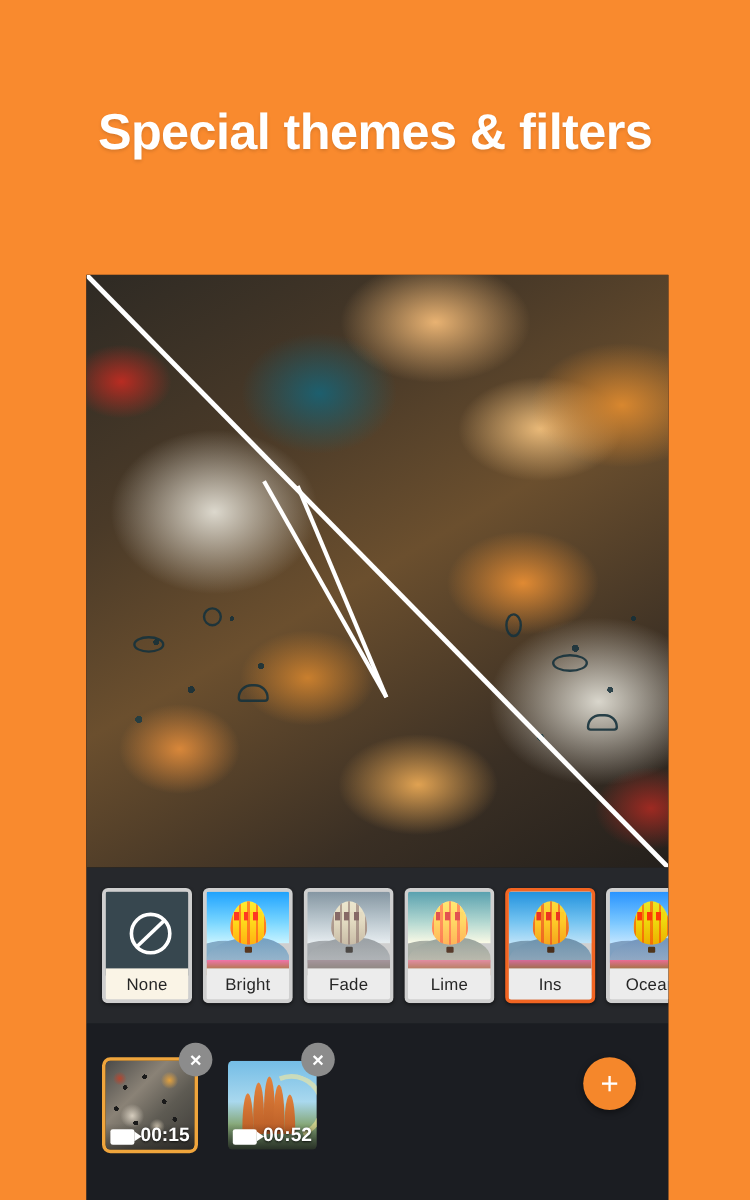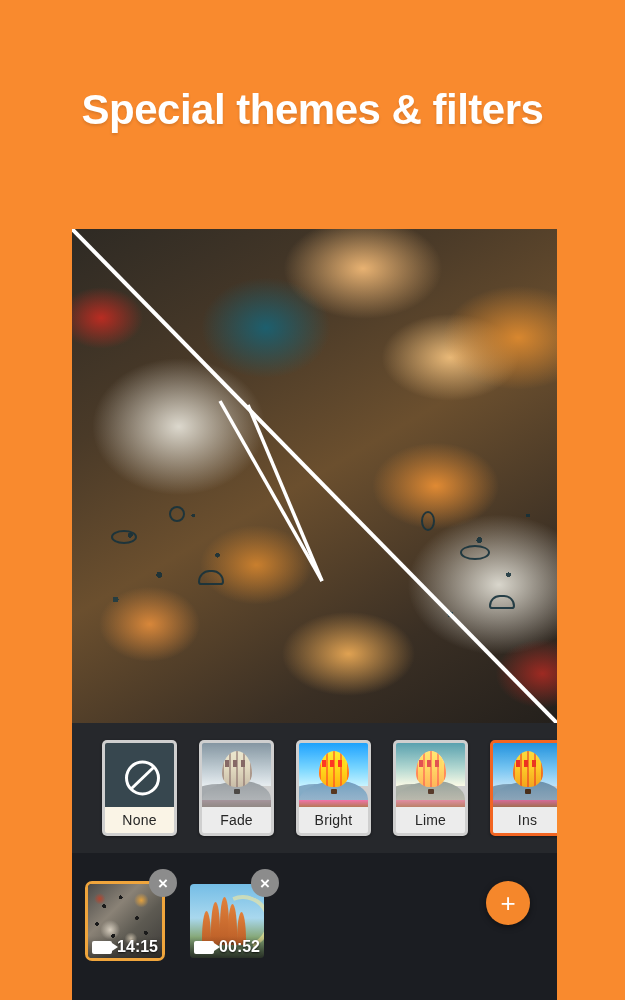--- a/index.html
+++ b/index.html
@@ -76,22 +76,22 @@
   .d-oval{ border-radius:50%; }
   .d-burger{ border-radius:14px 14px 4px 4px; }
 
   
   .split-lines{ position:absolute; inset:0; pointer-events:none; }
 
   
   .filter-strip{
     position:relative;
     height:130px; background:#26282c;
-    display:flex; align-items:center; gap:22px;
-    padding:0 0 0 30px;
+    display:flex; align-items:center; gap:9px;
+    padding:0 0 0 13px;
     overflow:hidden;
   }
   .filter{
     position:relative; flex:0 0 auto;
     width:75px; height:96px; border-radius:5px; overflow:hidden;
     background:#cfcfcf;
     border:3px solid transparent;
     box-shadow:0 1px 3px rgba(0,0,0,.45);
   }
   .filter.selected{ border-color:#F26522; }
@@ -249,43 +249,43 @@
       <div class="thumb">
         <svg width="75" height="70" viewBox="0 0 75 70">
           <circle cx="37.5" cy="35" r="16" fill="none" stroke="#ffffff" stroke-width="3"></circle>
           <line x1="26" y1="46" x2="49" y2="24" stroke="#ffffff" stroke-width="3"></line>
         </svg>
       </div>
       <div class="flabel">None</div>
     </div>
 
     <div class="filter">
+      <div class="thumb balloon-scene tone-bright">
+        <div class="sky"></div>
+          <div class="hills2"></div>
+          <div class="hills"></div>
+          <div class="meadow"></div>
+        <div class="balloon">
+            <div class="balloon-stripes"></div>
+          </div>
+      </div>
+      <div class="flabel">Bright</div>
+    </div>
+
+    <div class="filter">
       <div class="thumb balloon-scene tone-fade">
         <div class="sky"></div>
           <div class="hills2"></div>
           <div class="hills"></div>
           <div class="meadow"></div>
         <div class="balloon">
             <div class="balloon-stripes"></div>
           </div>
       </div>
       <div class="flabel">Fade</div>
-    </div>
-
-    <div class="filter">
-      <div class="thumb balloon-scene tone-bright">
-        <div class="sky"></div>
-          <div class="hills2"></div>
-          <div class="hills"></div>
-          <div class="meadow"></div>
-        <div class="balloon">
-            <div class="balloon-stripes"></div>
-          </div>
-      </div>
-      <div class="flabel">Bright</div>
     </div>
 
     <div class="filter">
       <div class="thumb balloon-scene tone-lime">
         <div class="sky"></div>
           <div class="hills2"></div>
           <div class="hills"></div>
           <div class="meadow"></div>
         <div class="balloon">
             <div class="balloon-stripes"></div>
@@ -322,21 +322,21 @@
 
   </div>
 
   <div class="timeline">
 
     <div class="clip-wrap">
       <div class="clip selected">
         <div class="clip-art art-doodle"></div>
         <div class="clip-footer">
           <span class="cam-icon"></span>
-          <span class="clip-dur">14:15</span>
+          <span class="clip-dur">00:15</span>
         </div>
       </div>
       <div class="clip-close">×</div>
     </div>
 
     <div class="clip-wrap">
       <div class="clip">
         <div class="clip-art art-cathedral">
           <div class="spire" style="left:16%; height:46%;"></div>
           <div class="spire" style="left:28%; height:58%;"></div>

